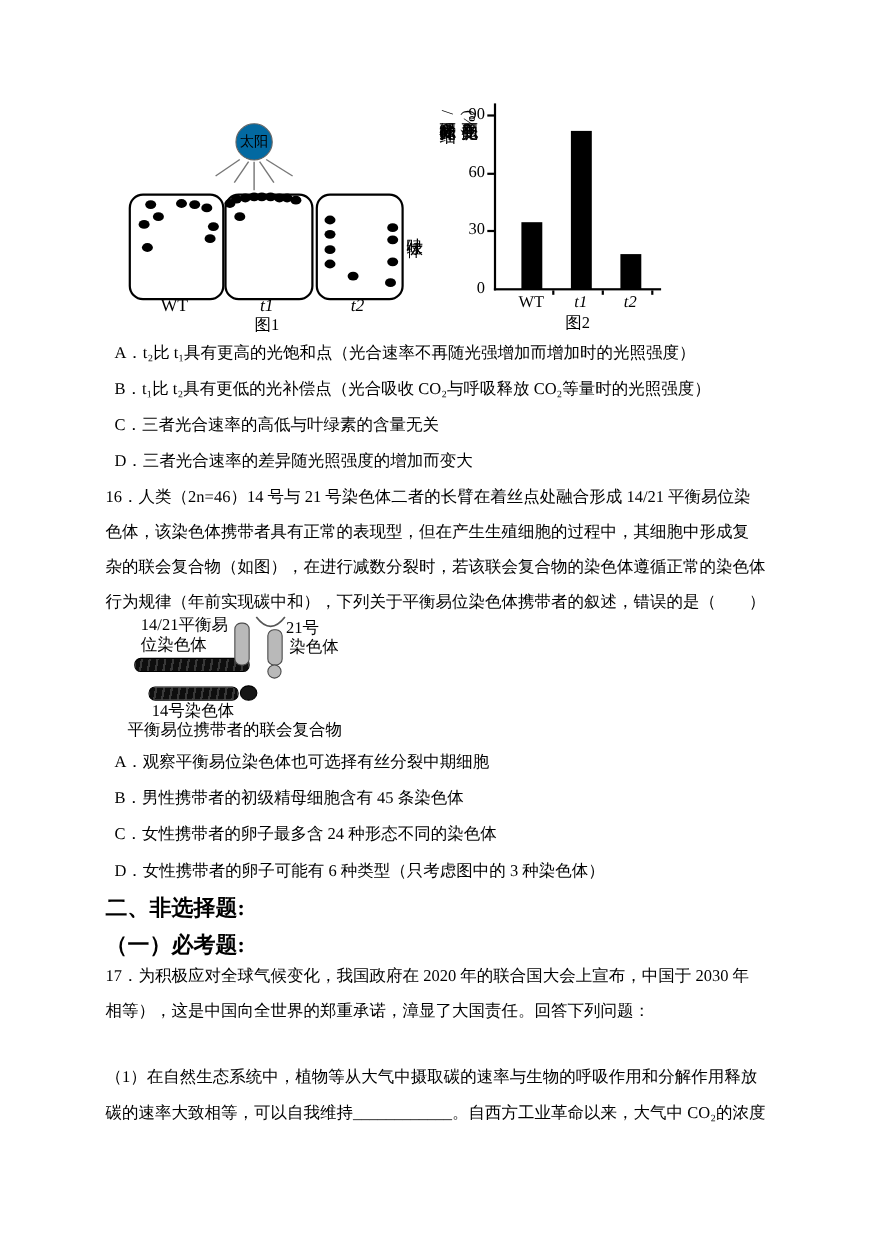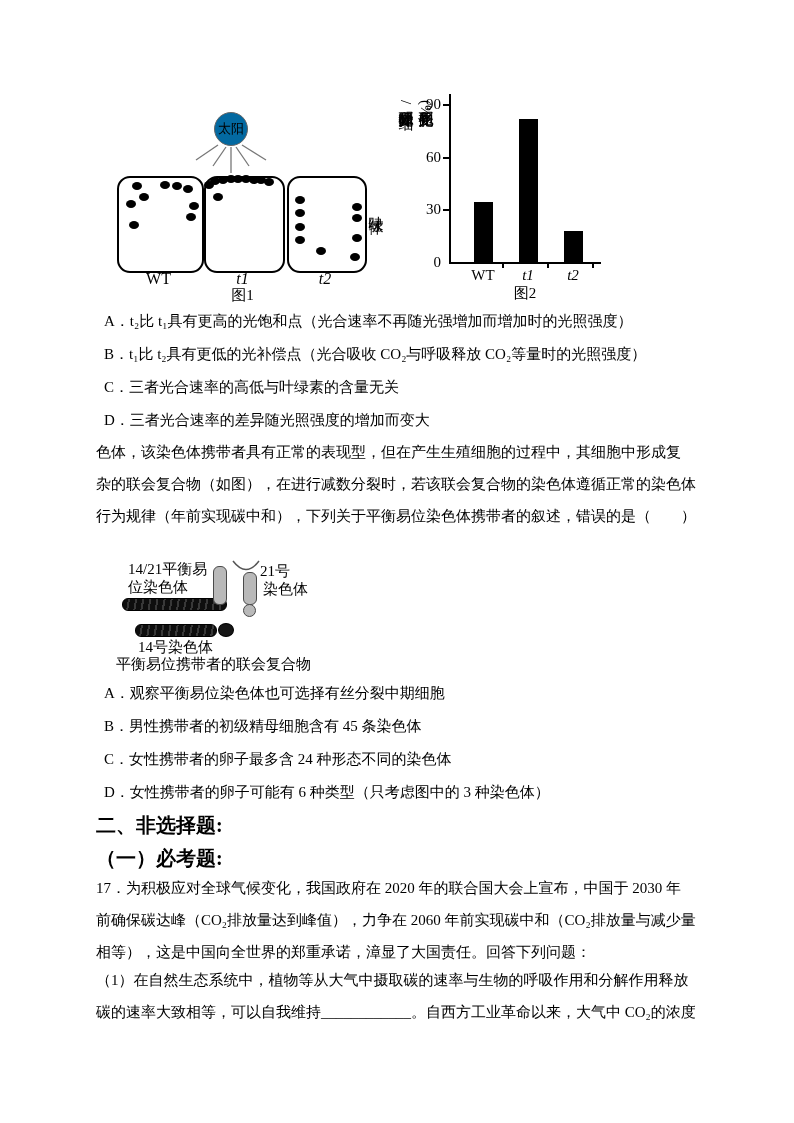--- a/index.html
+++ b/index.html
@@ -141,20 +141,21 @@
   </div>
 
   <div class="textblock optblock" style="left:104px;top:305px;">
       <div class="tline">A．t₂比 t₁具有更高的光饱和点（光合速率不再随光强增加而增加时的光照强度）</div>
       <div class="tline">B．t₁比 t₂具有更低的光补偿点（光合吸收 CO₂与呼吸释放 CO₂等量时的光照强度）</div>
       <div class="tline">C．三者光合速率的高低与叶绿素的含量无关</div>
       <div class="tline">D．三者光合速率的差异随光照强度的增加而变大</div>
     </div>
 
   <div class="textblock" style="top:436px;">
+      <div class="tline">16．人类（2n=46）14 号与 21 号染色体二者的长臂在着丝点处融合形成 14/21 平衡易位染</div>
       <div class="tline">色体，该染色体携带者具有正常的表现型，但在产生生殖细胞的过程中，其细胞中形成复</div>
       <div class="tline">杂的联会复合物（如图），在进行减数分裂时，若该联会复合物的染色体遵循正常的染色体</div>
       <div class="tline">行为规律（年前实现碳中和），下列关于平衡易位染色体携带者的叙述，错误的是（　　）</div>
     </div>
 
   <div class="fig3">
     <div class="lbl" style="left:16px;top:4px;">14/21平衡易</div>
     <div class="lbl" style="left:16px;top:22px;">位染色体</div>
     <div class="darkbar" style="left:10px;top:42px;width:103px;"></div>
     <div class="graybar" style="left:101px;top:10px;width:12px;height:37px;"></div>
@@ -176,21 +177,20 @@
       <div class="tline">B．男性携带者的初级精母细胞含有 45 条染色体</div>
       <div class="tline">C．女性携带者的卵子最多含 24 种形态不同的染色体</div>
       <div class="tline">D．女性携带者的卵子可能有 6 种类型（只考虑图中的 3 种染色体）</div>
     </div>
 
   <div class="hdr" style="top:812px;">二、非选择题:</div>
   <div class="hdr" style="top:845px;">（一）必考题:</div>
 
   <div class="textblock" style="top:872px;">
       <div class="tline">17．为积极应对全球气候变化，我国政府在 2020 年的联合国大会上宣布，中国于 2030 年</div>
-      <div class="tline">前确保碳达峰（CO₂排放量达到峰值），力争在 2060 年前实现碳中和（CO₂排放量与减少量</div>
       <div class="tline">相等），这是中国向全世界的郑重承诺，漳显了大国责任。回答下列问题：</div>
     </div>
 
   <div class="textblock" style="top:964px;">
       <div class="tline">（1）在自然生态系统中，植物等从大气中摄取碳的速率与生物的呼吸作用和分解作用释放</div>
       <div class="tline">碳的速率大致相等，可以自我维持____________。自西方工业革命以来，大气中 CO₂的浓度</div>
     </div>
 
 </div>
 

